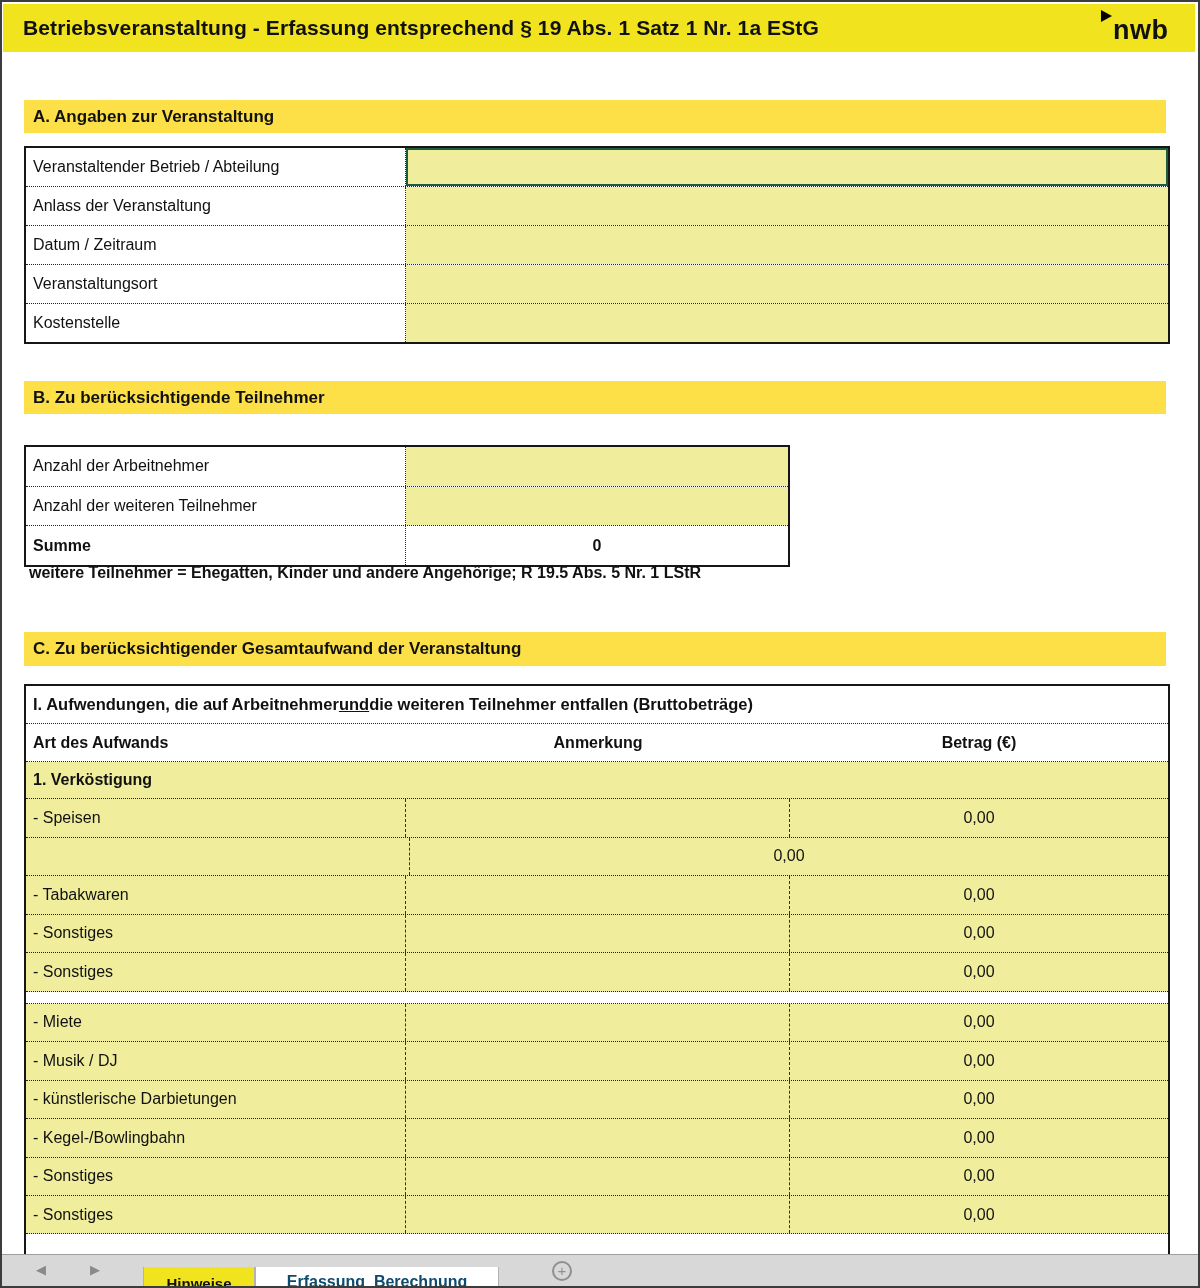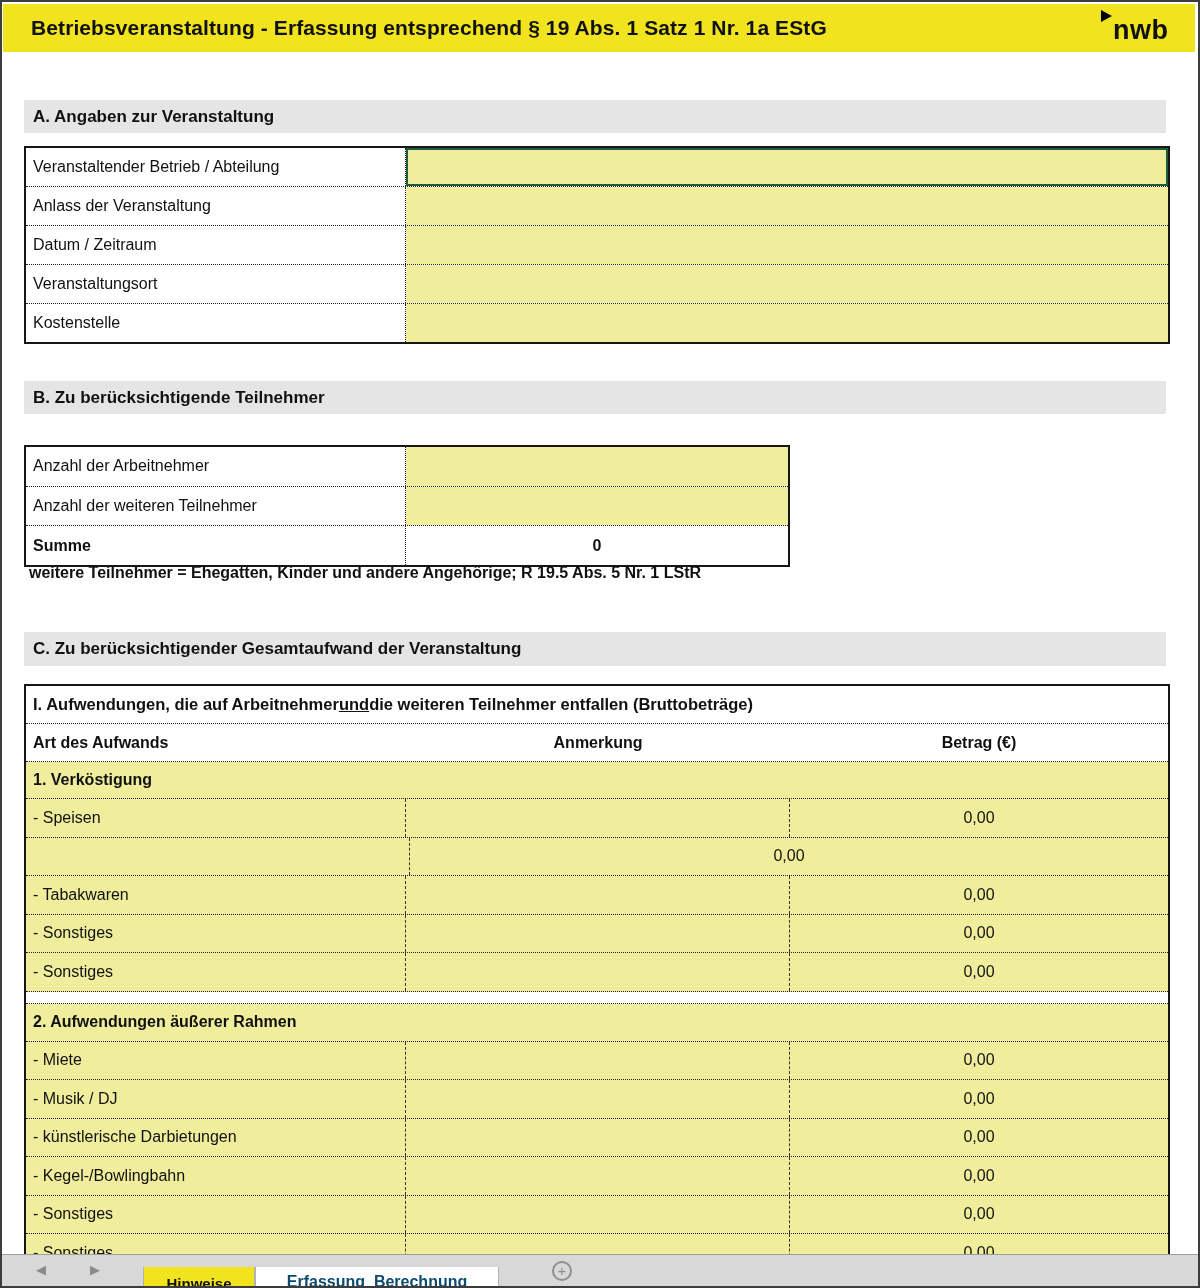--- a/index.html
+++ b/index.html
@@ -8,33 +8,33 @@
   .page {
     position:relative; width:1200px; height:1288px;
     background:#ffffff; border:2px solid #3c3c3c; overflow:hidden;
   }
 
   
   .titlebar {
     position:absolute; top:2px; left:1px; width:1192px; height:48px;
     background:#f1e41e; display:flex; align-items:center;
   }
-  .titlebar .title { font-size:21px; font-weight:bold; padding-left:28px; letter-spacing:.1px; }
+  .titlebar .title { font-size:21px; font-weight:bold; padding-left:20px; letter-spacing:.1px; }
   .logo { position:absolute; right:26px; top:3px; width:70px; height:44px; }
   .logo .tri {
     position:absolute; left:2px; top:3px; width:0; height:0;
     border-top:6px solid transparent; border-bottom:6px solid transparent;
     border-left:11px solid #000;
   }
   .logo .word { position:absolute; left:14px; top:8px; font-size:27px; font-weight:bold; letter-spacing:.5px; }
 
   
   .sec-head {
     position:absolute; left:22px; width:1142px; height:33px;
-    background:#e5e5e5; font-size:17px; font-weight:bold;
+    background:#fde047; font-size:17px; font-weight:bold;
     line-height:33px; padding-left:9px;
   }
 
   
   .tbl { position:absolute; left:22px; border:2px solid #161616; background:#fff; display:flex; flex-direction:column; }
   .row { display:flex; flex:1; align-items:stretch; }
   .row.dotted { border-bottom:1px dotted #222; }
   .cell-label { width:380px; padding-left:7px; display:flex; align-items:center; font-size:16px; border-right:1px dotted #222; background:#fff;text-align:center; }
   .cell-input { flex:1; background:#f0ee9d; position:relative; }
   .cell-label.bold { font-weight:bold; }
@@ -175,21 +175,20 @@
       <div class="c3">0,00</div>
     </div>
     <div class="itemRow">
       <div class="c1">- Sonstiges</div>
       <div class="c2"></div>
       <div class="c3">0,00</div>
     </div>
 
     <div class="sepRow"></div>
 
-    <div class="band b2">2. Aufwendungen äußerer Rahmen</div>
 
     <div class="itemRow">
       <div class="c1">- Miete</div>
       <div class="c2"></div>
       <div class="c3">0,00</div>
     </div>
     <div class="itemRow">
       <div class="c1">- Musik / DJ</div>
       <div class="c2"></div>
       <div class="c3">0,00</div>

